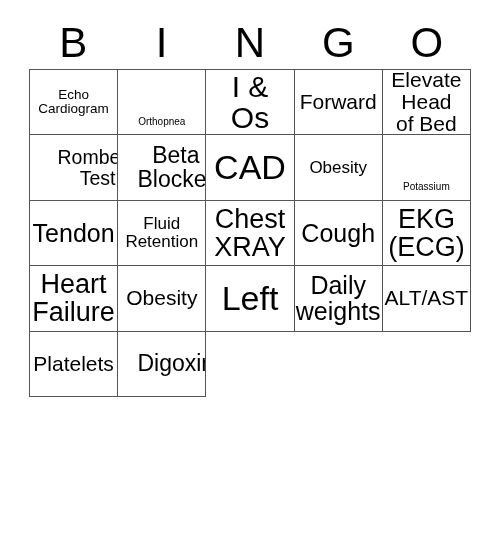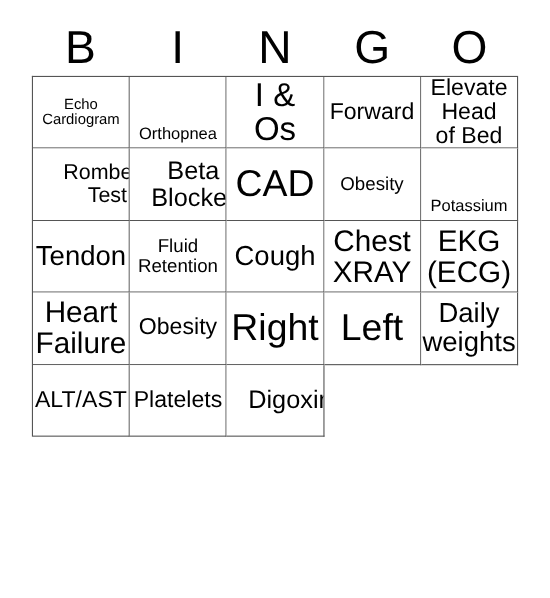--- a/index.html
+++ b/index.html
@@ -64,21 +64,21 @@
     background: #ffffff;
   }
   .cell-text {
     display: block;
     line-height: 1.04;
     white-space: pre-line;
     font-weight: 400;
   }
   
   .fs-13 { font-size: 13.5px; }
-  .fs-15 { font-size: 15px; margin-top: 40px; }
+  .fs-15 { font-size: 10px; margin-top: 40px; }
   .fs-17 { font-size: 17px; }
   .fs-19 { font-size: 19.5px; margin-left: 48px; }
   .fs-21 { font-size: 21px; }
   .fs-23 { font-size: 23px; margin-left: 28px; }
   .fs-25 { font-size: 25px; }
   .fs-27 { font-size: 27px; }
   .fs-30 { font-size: 30px; }
   .fs-34 { font-size: 34px; }
 </style>
 </head>
@@ -135,40 +135,37 @@
       </div>
 
     <div class="cell">
         <span class="cell-text fs-25">Tendon</span>
       </div>
     <div class="cell">
         <span class="cell-text fs-17">Fluid
 Retention</span>
       </div>
     <div class="cell">
-        <span class="cell-text fs-25">Cough</span>
+        <span class="cell-text fs-27">Chest
+XRAY</span>
       </div>
     <div class="cell">
-        <span class="cell-text fs-27">Chest
-XRAY</span>
+        <span class="cell-text fs-25">Cough</span>
       </div>
 
     <div class="cell">
         <span class="cell-text fs-27">EKG
 (ECG)</span>
       </div>
     <div class="cell">
         <span class="cell-text fs-27">Heart
 Failure</span>
       </div>
     <div class="cell">
         <span class="cell-text fs-21">Obesity</span>
-      </div>
-    <div class="cell">
-        <span class="cell-text fs-34">Right</span>
       </div>
     <div class="cell">
         <span class="cell-text fs-34">Left</span>
       </div>
 
     <div class="cell">
         <span class="cell-text fs-25">Daily
 weights</span>
       </div>
     <div class="cell">

